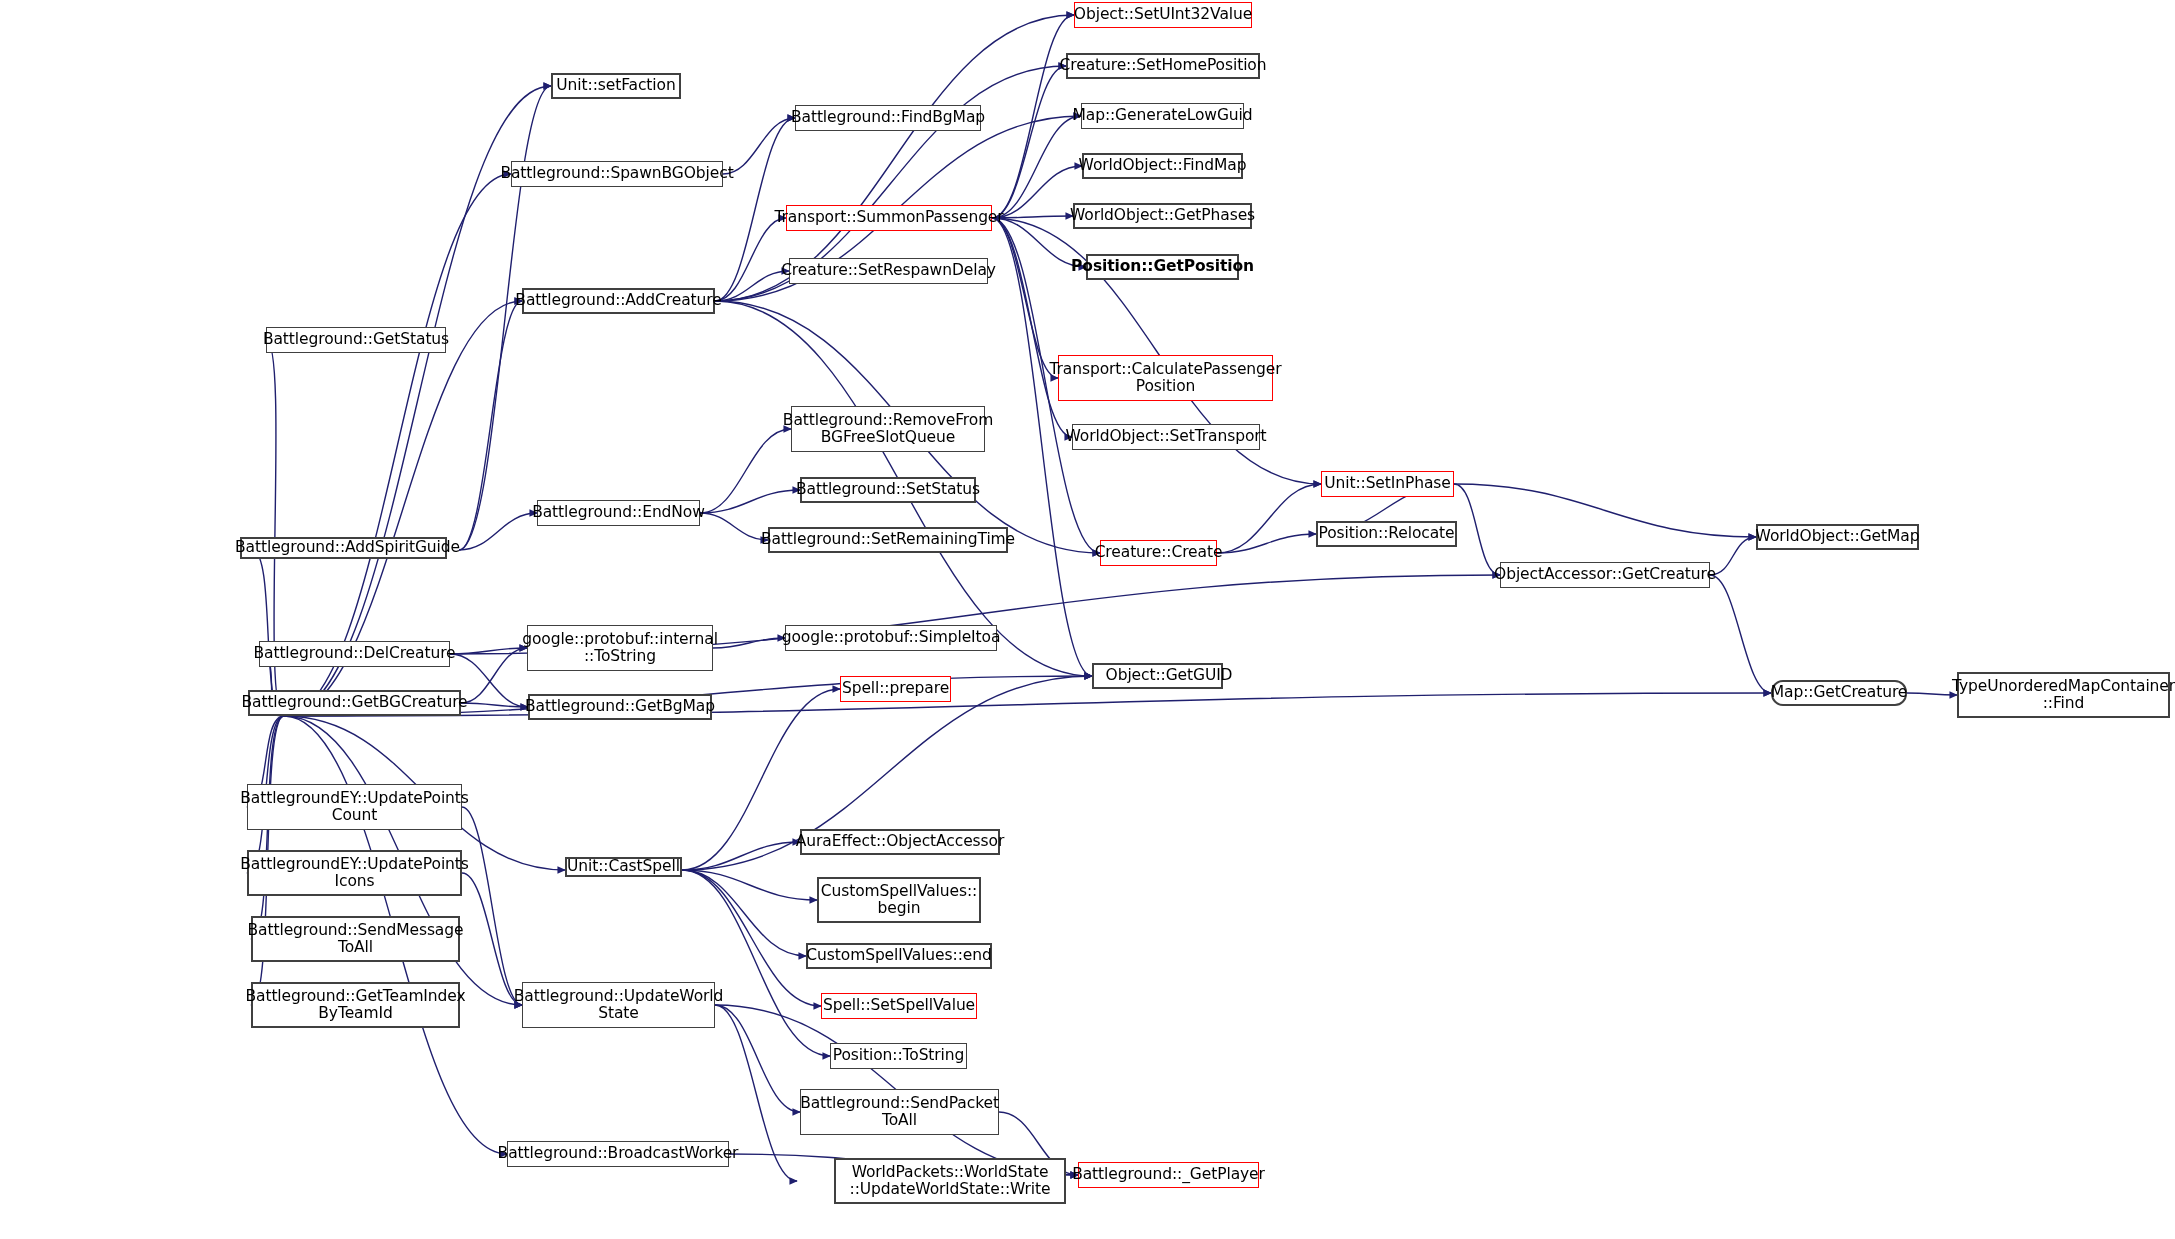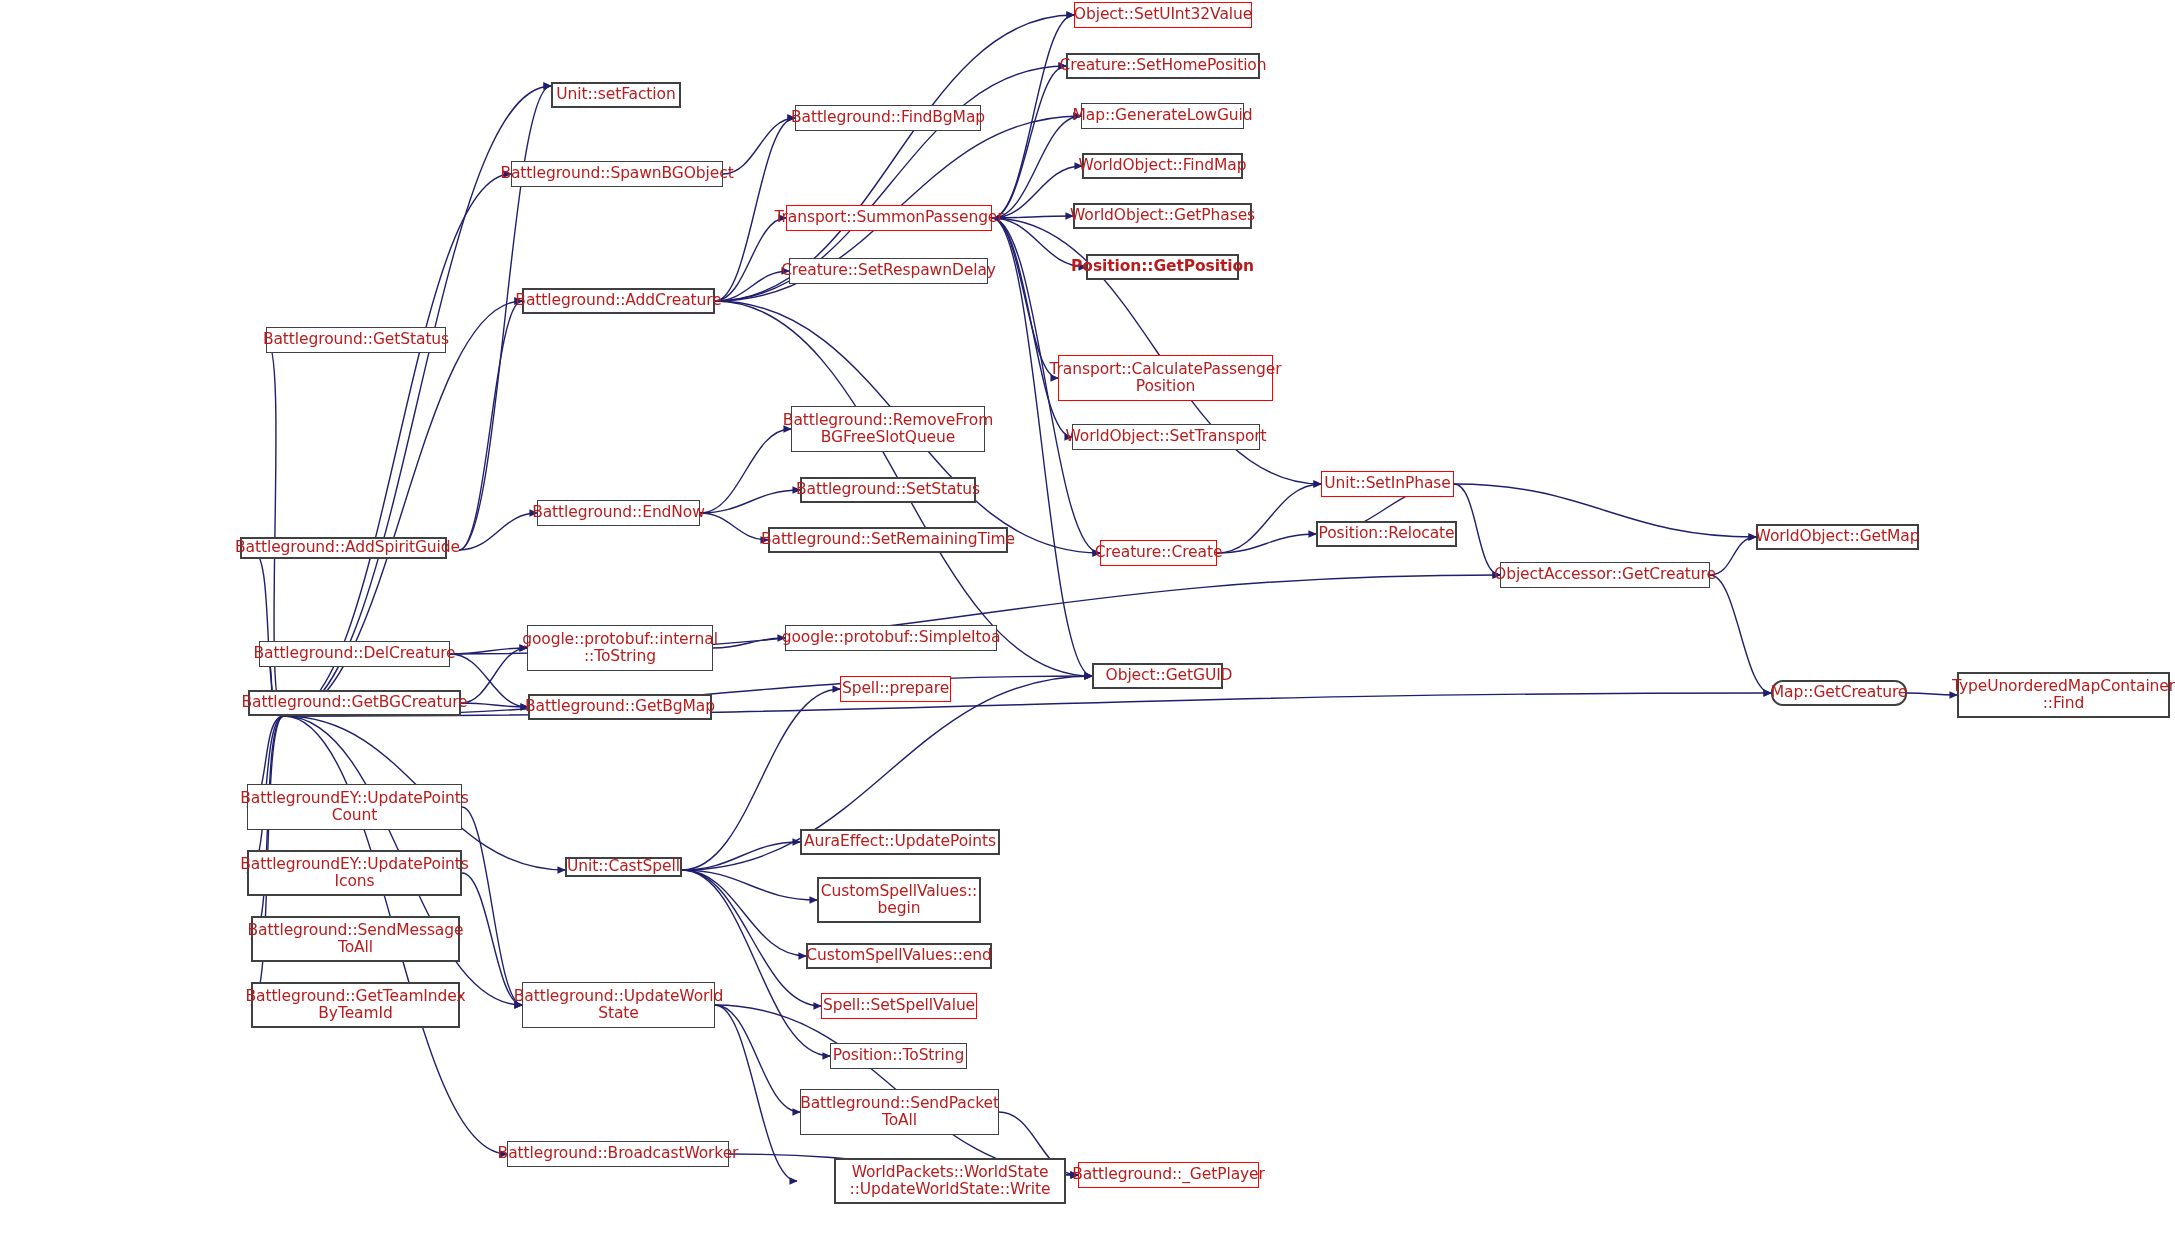--- a/index.html
+++ b/index.html
@@ -15,21 +15,21 @@
   #edge-layer{position:absolute;left:0;top:0;width:2175px;height:1239px;}
   .node{
     position:absolute;
     box-sizing:border-box;
     display:flex;
     align-items:center;
     justify-content:center;
     text-align:center;
     background:#ffffff;
     border:1px solid #404040;
-    color:#b91c1c;
+    color:#000000;
     font-size:15.5px;
     line-height:1.12;
     letter-spacing:-0.1px;
     white-space:pre-line;
     padding:1px 4px;
     cursor:pointer;
   }
   .node.thick{border:2px solid #404040;}
   .node.red{border:1.5px solid #ff0000;}
   .node.root{background:#bfbfbf;border:1px solid #404040;}
@@ -120,41 +120,41 @@
     <div class="node" style="left: 259px; top: 641px; width: 191px; height: 26px;">Battleground::DelCreature</div>
     <div class="node thick" style="left: 248px; top: 690px; width: 213px; height: 26px;">Battleground::GetBGCreature</div>
     <div class="node" style="left: 247px; top: 784px; width: 215px; height: 46px;">BattlegroundEY::UpdatePoints
 Count</div>
     <div class="node thick" style="left: 247px; top: 850px; width: 215px; height: 46px;">BattlegroundEY::UpdatePoints
 Icons</div>
     <div class="node thick" style="left: 251px; top: 916px; width: 209px; height: 46px;">Battleground::SendMessage
 ToAll</div>
     <div class="node thick" style="left: 251px; top: 982px; width: 209px; height: 46px;">Battleground::GetTeamIndex
 ByTeamId</div>
-    <div class="node thick" style="left: 551px; top: 82px; width: 130px; height: 26px;">Unit::setFaction</div>
+    <div class="node thick" style="left: 551px; top: 73px; width: 130px; height: 26px;">Unit::setFaction</div>
     <div class="node" style="left: 511px; top: 161px; width: 212px; height: 26px;">Battleground::SpawnBGObject</div>
     <div class="node thick" style="left: 522px; top: 288px; width: 193px; height: 26px;">Battleground::AddCreature</div>
     <div class="node" style="left: 537px; top: 500px; width: 163px; height: 26px;">Battleground::EndNow</div>
     <div class="node" style="left: 527px; top: 625px; width: 186px; height: 46px;">google::protobuf::internal
 ::ToString</div>
     <div class="node thick" style="left: 528px; top: 694px; width: 184px; height: 26px; text-align: right;">Battleground::GetBgMap</div>
     <div class="node thick" style="left: 565px; top: 857px; width: 117px; height: 20px;">Unit::CastSpell</div>
     <div class="node" style="left: 522px; top: 982px; width: 193px; height: 46px;">Battleground::UpdateWorld
 State</div>
     <div class="node" style="left: 507px; top: 1141px; width: 222px; height: 26px;">Battleground::BroadcastWorker</div>
     <div class="node" style="left: 795px; top: 105px; width: 186px; height: 26px;">Battleground::FindBgMap</div>
     <div class="node red" style="left: 786px; top: 205px; width: 206px; height: 26px;">Transport::SummonPassenger</div>
     <div class="node" style="left: 789px; top: 258px; width: 199px; height: 26px;">Creature::SetRespawnDelay</div>
     <div class="node" style="left: 791px; top: 406px; width: 194px; height: 46px;">Battleground::RemoveFrom
 BGFreeSlotQueue</div>
     <div class="node thick" style="left: 800px; top: 477px; width: 176px; height: 26px;">Battleground::SetStatus</div>
     <div class="node thick" style="left: 768px; top: 527px; width: 240px; height: 26px;">Battleground::SetRemainingTime</div>
     <div class="node" style="left: 785px; top: 625px; width: 212px; height: 26px;">google::protobuf::SimpleItoa</div>
     <div class="node red" style="left: 840px; top: 676px; width: 111px; height: 26px;">Spell::prepare</div>
-    <div class="node thick" style="left: 800px; top: 829px; width: 200px; height: 26px;">AuraEffect::UpdatePoints</div>
+    <div class="node thick" style="left: 800px; top: 829px; width: 200px; height: 26px;">AuraEffect::ObjectAccessor</div>
     <div class="node thick" style="left: 817px; top: 877px; width: 164px; height: 46px;">CustomSpellValues::
 begin</div>
     <div class="node thick" style="left: 806px; top: 943px; width: 186px; height: 26px;">CustomSpellValues::end</div>
     <div class="node red" style="left: 821px; top: 993px; width: 156px; height: 26px;">Spell::SetSpellValue</div>
     <div class="node" style="left: 830px; top: 1043px; width: 137px; height: 26px;">Position::ToString</div>
     <div class="node" style="left: 800px; top: 1089px; width: 199px; height: 46px;">Battleground::SendPacket
 ToAll</div>
     <div class="node thick" style="left: 834px; top: 1158px; width: 232px; height: 46px;">WorldPackets::WorldState
 ::UpdateWorldState::Write</div>
     <div class="node red" style="left: 1074px; top: 2px; width: 178px; height: 26px;">Object::SetUInt32Value</div>

